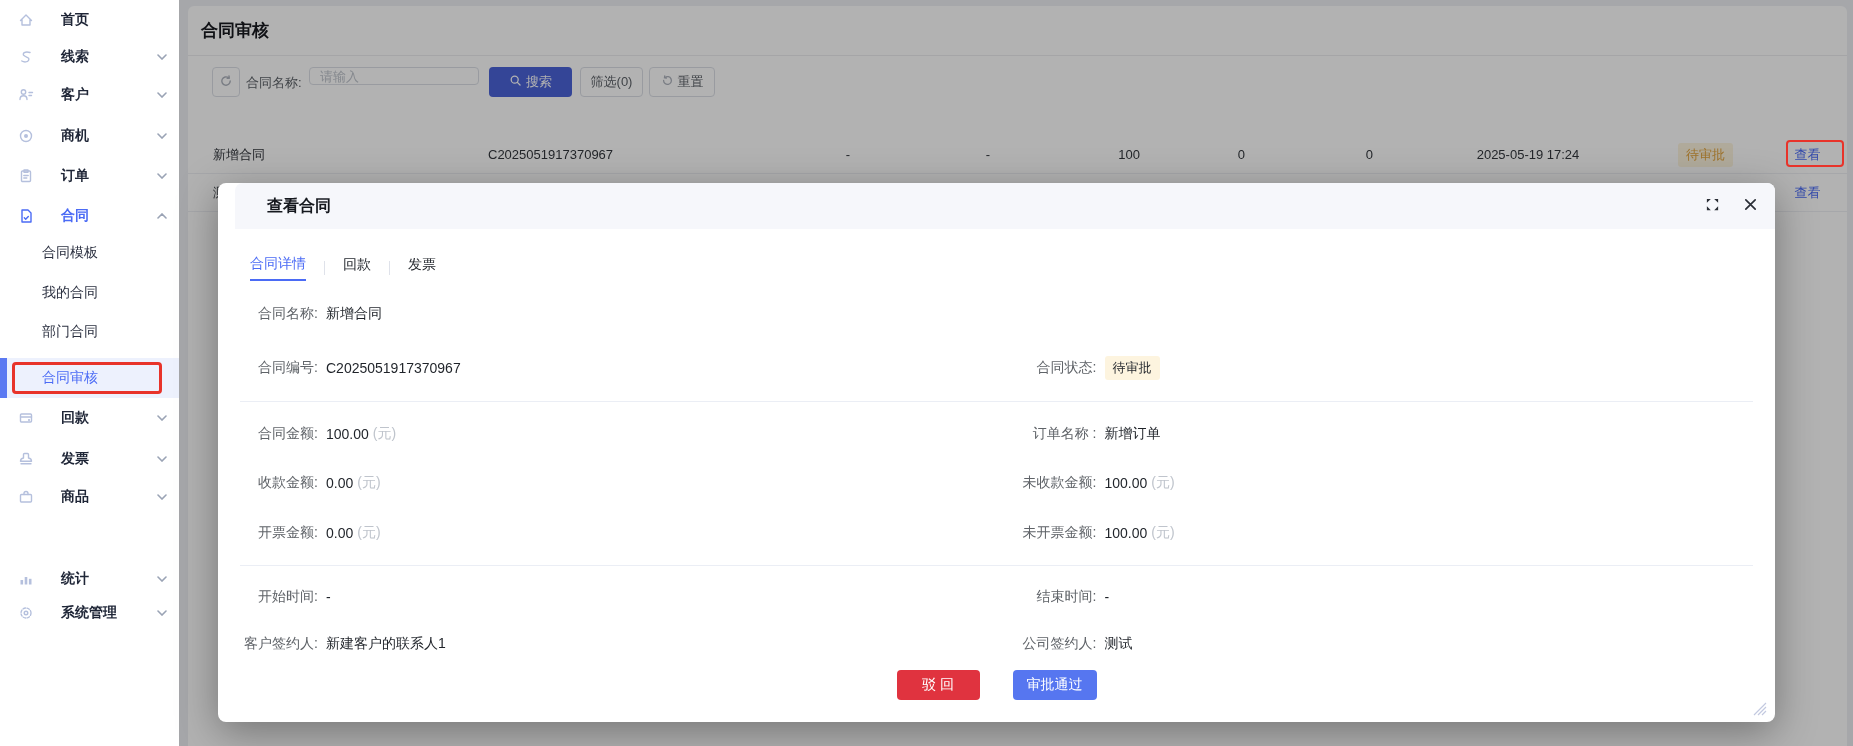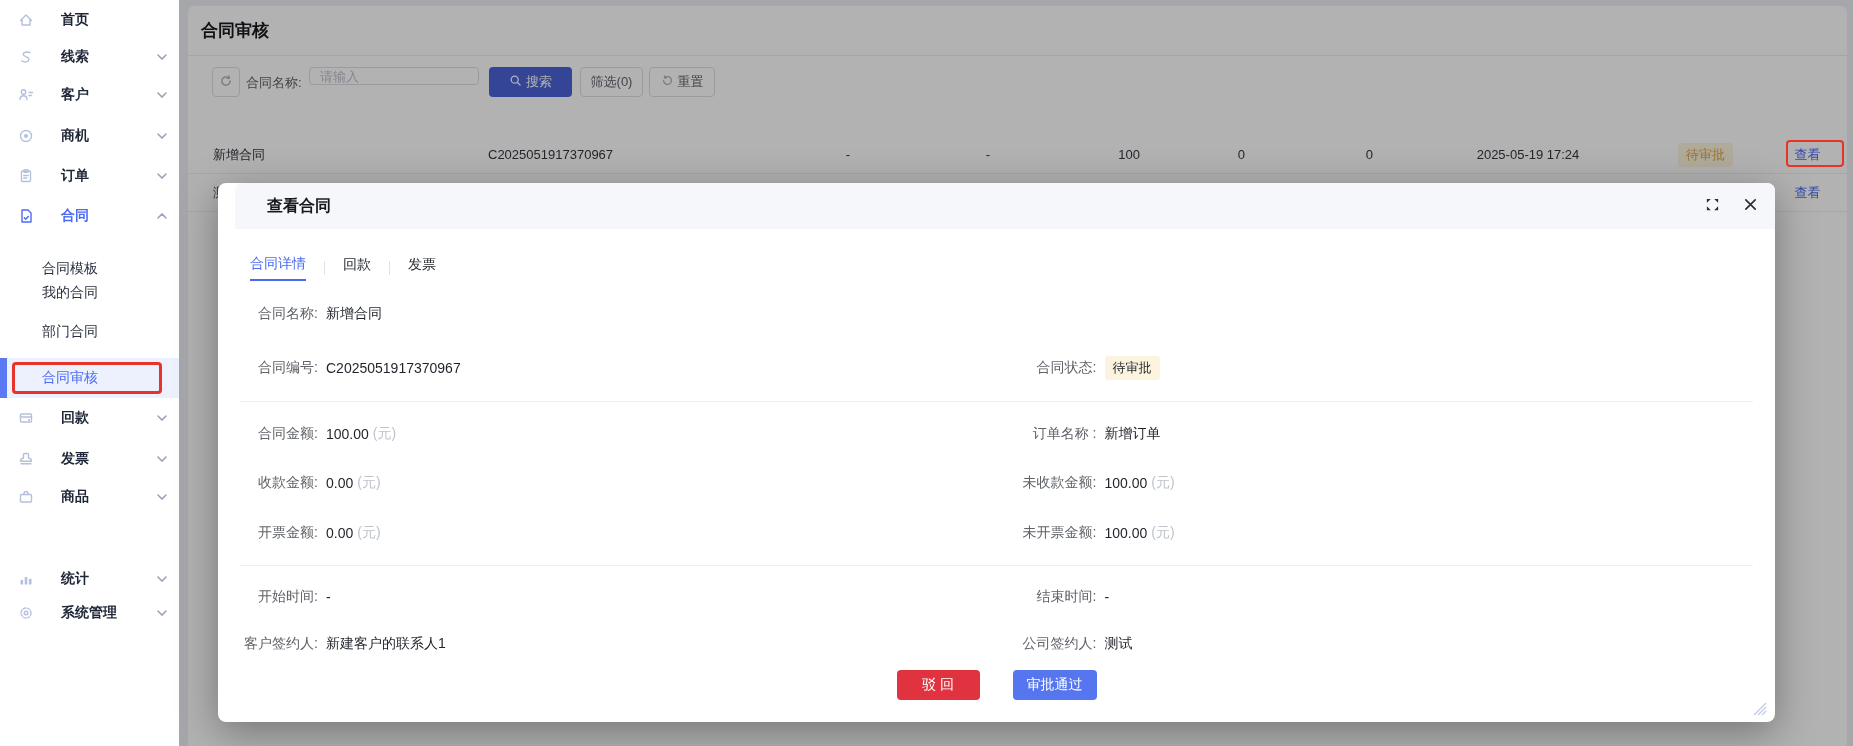--- a/index.html
+++ b/index.html
@@ -164,21 +164,21 @@
           <path d="M6.3 9.8l1.4 1.4 2.6-2.8"></path>
         </svg>
       </span>
     <span class="nav-label">合同</span>
     <span class="chevron up">
         <svg viewBox="0 0 10 6">
           <polyline points="1,1 5,5 9,1"></polyline>
         </svg>
       </span>
   </div>
-  <div class="sub-item" style="top:250px">
+  <div class="sub-item" style="top:234px">
     <span>合同模板</span>
   </div>
   <div class="sub-item" style="top:274px">
     <span>我的合同</span>
   </div>
   <div class="sub-item" style="top:313px">
     <span>部门合同</span>
   </div>
   <div class="sub-item active" style="top:358px">
     <span>合同审核</span>

